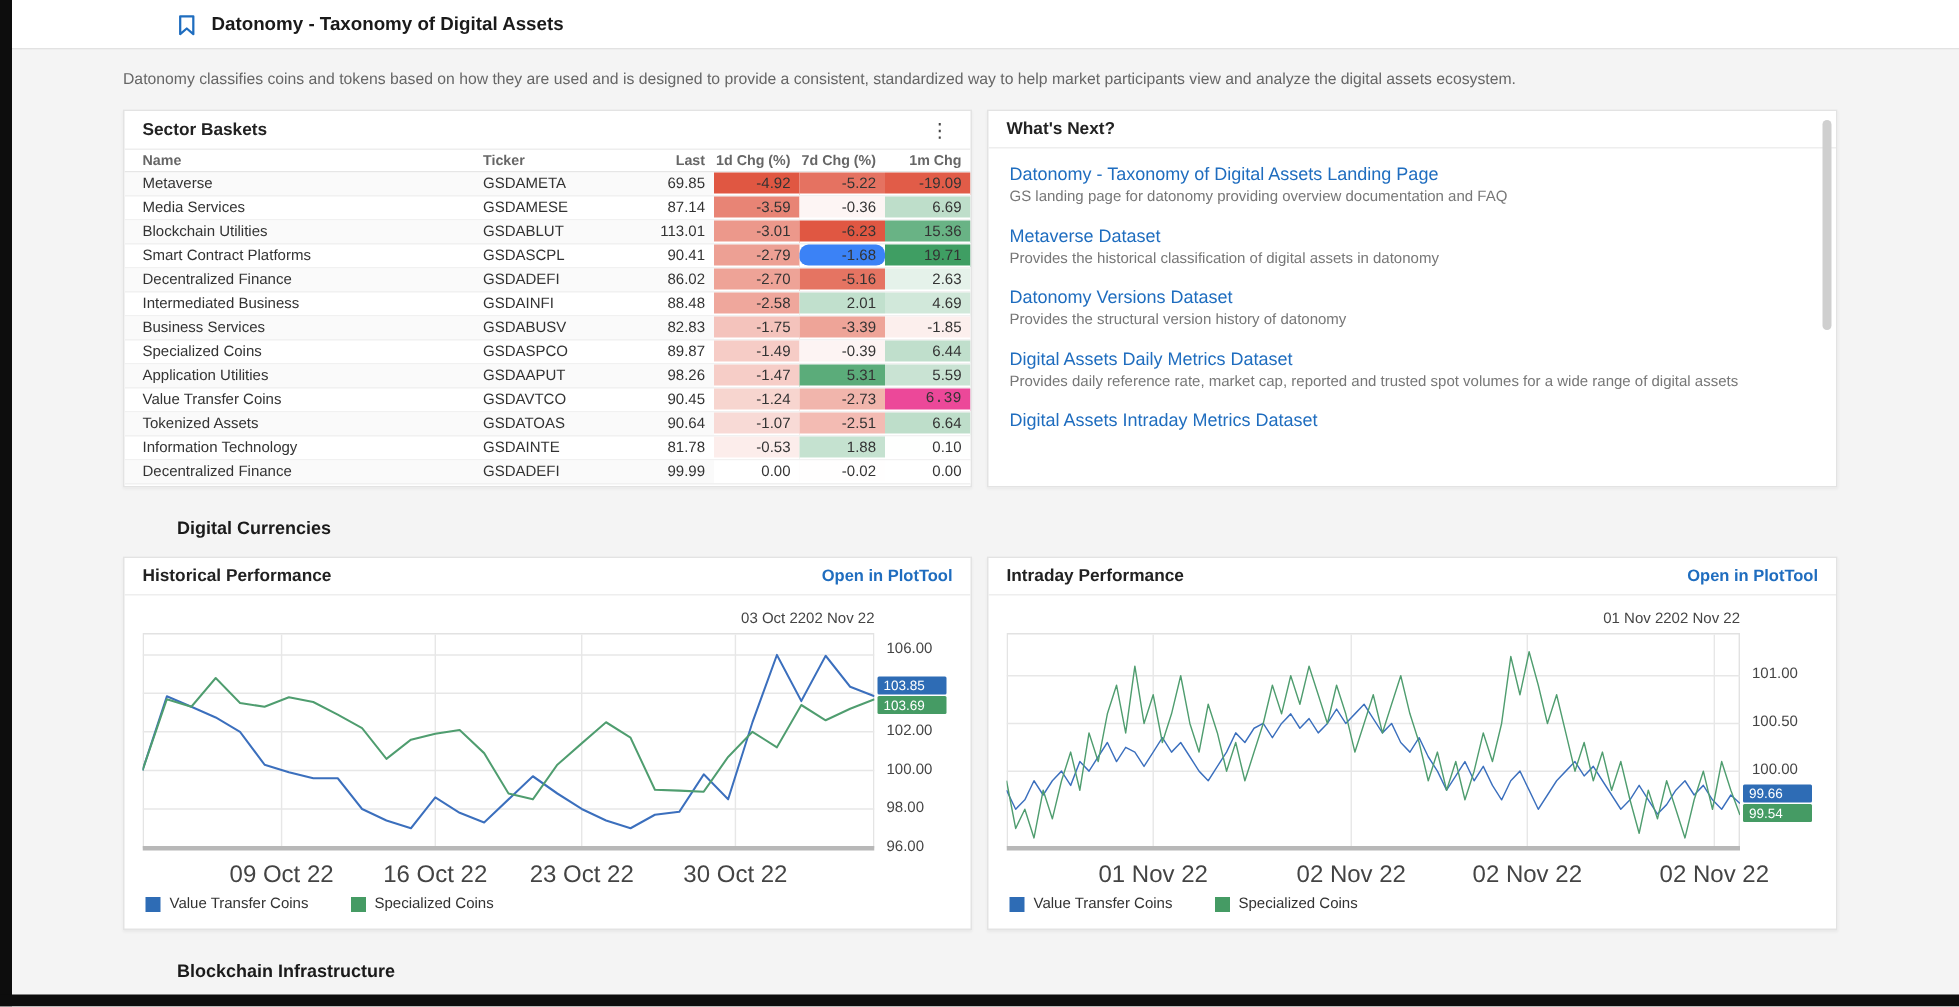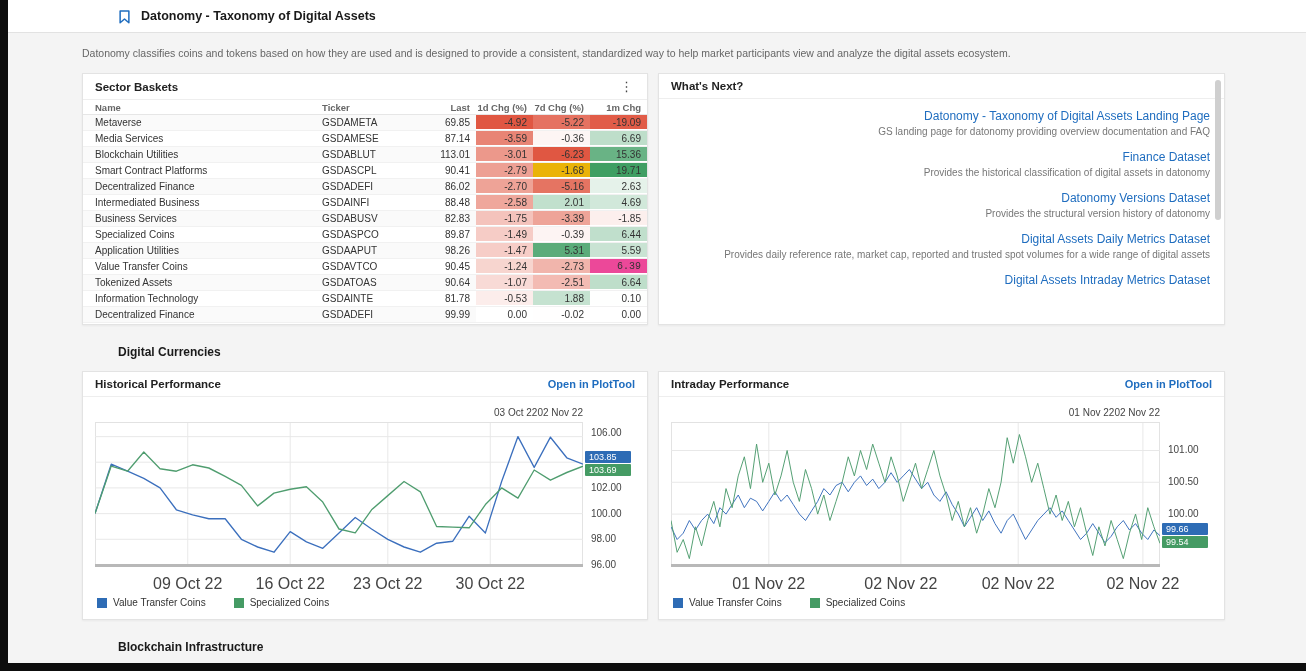--- a/index.html
+++ b/index.html
@@ -31,21 +31,21 @@
   .tr.data { border-bottom:1px solid #f1f1f1; cursor:pointer; }
   .tr.data:nth-child(odd) { background:#fafafa; }
   .c-name { flex:1; padding-left:12px; }
   .c-ticker { width:92px; }
   .c-last { width:62px; text-align:right; padding-right:6px; }
   .c-chg { width:57px; text-align:right; padding-right:6px; }
   .tr.data .c-chg { border-bottom:1px solid #fff; }
 
   
   .wn-body { padding:10px 14px 0; }
-  .wn-item { margin-bottom:13px;text-align:right; }
+  .wn-item { margin-bottom:13px; }
   .wn-title { font-size:12px; margin-bottom:3px; cursor:pointer; }
   .wn-desc { font-size:10px; color:#777; }
   .wn-scroll { position:absolute; right:3px; top:6px; width:6px; height:140px; background:#cfcfcf; border-radius:3px; cursor:pointer; }
 
   .section-title { font-size:12px; font-weight:bold; color:#1a1a1a; margin:20px 0 12px;padding-left:36px; }
 
   
   .chart-card { height:249px; }
   .chart-body { padding:6px 12px 0; }
   .date-row { display:flex; justify-content:flex-end; font-size:10px; color:#444; margin:4px 52px 4px 0; }
@@ -116,21 +116,21 @@
               <span class="c-last">113.01</span>
               <span class="c-chg" style="background: rgb(236, 152, 139);">-3.01</span>
               <span class="c-chg" style="background: rgb(224, 87, 66);">-6.23</span>
               <span class="c-chg" style="background: rgb(105, 179, 133);">15.36</span>
             </div>
             <div class="tr data">
               <span class="c-name">Smart Contract Platforms</span>
               <span class="c-ticker">GSDASCPL</span>
               <span class="c-last">90.41</span>
               <span class="c-chg" style="background: rgb(237, 160, 148);">-2.79</span>
-              <span class="c-chg" style="background: #eab308;">-1.68</span>
+              <span class="c-chg" style="background: #3b82f6; border-radius: 6px;">-1.68</span>
               <span class="c-chg" style="background: rgb(63, 158, 99);">19.71</span>
             </div>
             <div class="tr data">
               <span class="c-name">Decentralized Finance</span>
               <span class="c-ticker">GSDADEFI</span>
               <span class="c-last">86.02</span>
               <span class="c-chg" style="background: rgb(238, 163, 151);">-2.70</span>
               <span class="c-chg" style="background: rgb(229, 116, 98);">-5.16</span>
               <span class="c-chg" style="background: rgb(229, 242, 234);">2.63</span>
             </div>
@@ -205,21 +205,21 @@
     <div class="card row1">
       <div class="card-h">
         <span class="t">What's Next?</span>
       </div>
       <div class="wn-body" id="wn-items">
           <div class="wn-item">
             <div class="wn-title" style="color: rgb(31, 109, 191);">Datonomy - Taxonomy of Digital Assets Landing Page</div>
             <div class="wn-desc">GS landing page for datonomy providing overview documentation and FAQ</div>
           </div>
           <div class="wn-item">
-            <div class="wn-title" style="color: rgb(31, 109, 191);">Finance Dataset</div>
+            <div class="wn-title" style="color: rgb(31, 109, 191);">Metaverse Dataset</div>
             <div class="wn-desc">Provides the historical classification of digital assets in datonomy</div>
           </div>
           <div class="wn-item">
             <div class="wn-title" style="color: rgb(31, 109, 191);">Datonomy Versions Dataset</div>
             <div class="wn-desc">Provides the structural version history of datonomy</div>
           </div>
           <div class="wn-item">
             <div class="wn-title" style="color: rgb(31, 109, 191);">Digital Assets Daily Metrics Dataset</div>
             <div class="wn-desc">Provides daily reference rate, market cap, reported and trusted spot volumes for a wide range of digital assets</div>
           </div>

